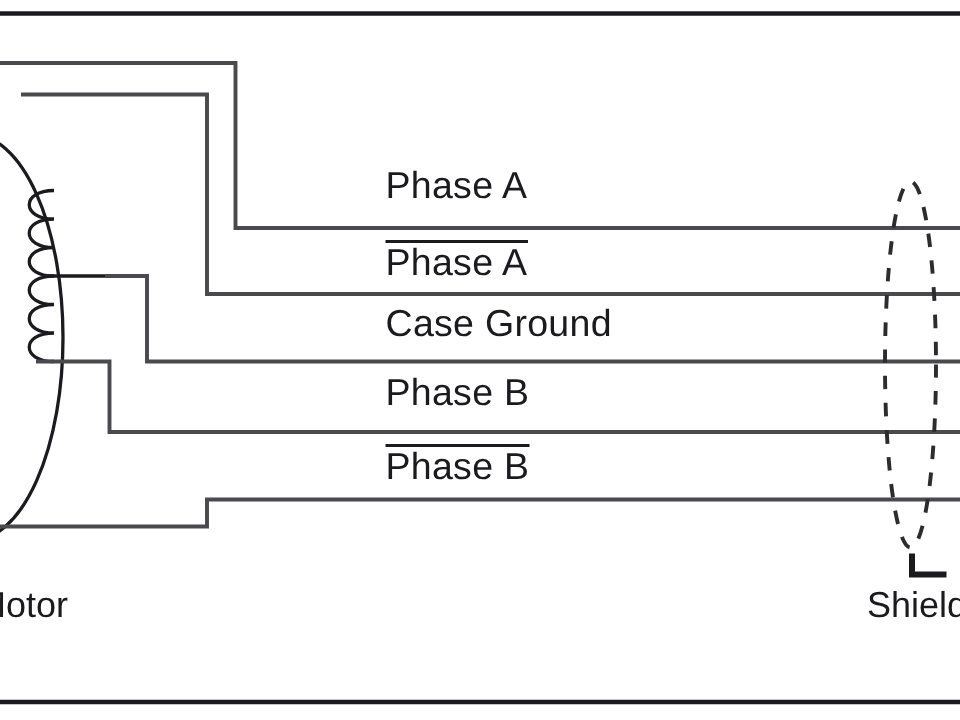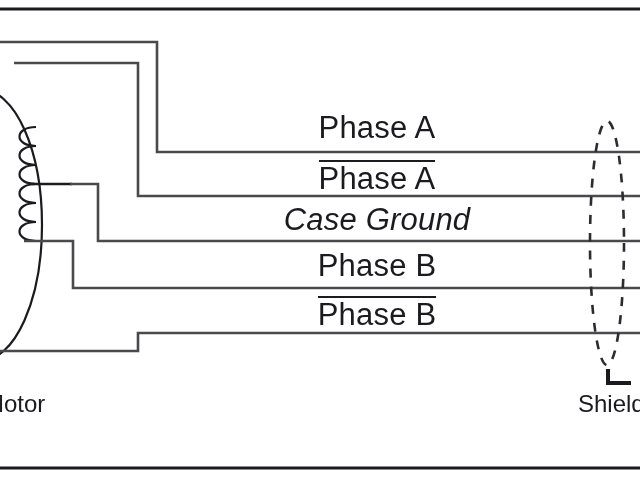--- a/index.html
+++ b/index.html
@@ -13,22 +13,22 @@
   #stage{position:absolute;left:0;top:0;width:640px;height:480px;}
   svg{position:absolute;left:0;top:0;}
   .lbl{
     position:absolute;
     color:#1b1b1f;
     font-family:"Liberation Sans", sans-serif;
     white-space:nowrap;
     line-height:1;
   }
   .wire-label{
-    font-size:31px;
-    text-align:center;
+    font-size:25px;
+    text-align:left;
     letter-spacing:0.2px;
   }
   .wire-label .bar{
     display:inline-block;
     border-top:2px solid #1b1b1f;
     padding-top:1px;
   }
   .corner-label{
     font-size:24px;
     color:#1b1b1f;
@@ -80,21 +80,21 @@
   </svg>
 
   <div class="lbl wire-label" style="left:257px;top:112px;width:240px;">
     <span>Phase A</span>
   </div>
 
   <div class="lbl wire-label" style="left:257px;top:160px;width:240px;">
     <span class="bar">Phase A</span>
   </div>
 
-  <div class="lbl wire-label" style="left:257px;top:204px;width:240px;font-style:italic;">
+  <div class="lbl wire-label" style="left:257px;top:204px;width:240px;">
     <span>Case Ground</span>
   </div>
 
   <div class="lbl wire-label" style="left:257px;top:250px;width:240px;">
     <span>Phase B</span>
   </div>
 
   <div class="lbl wire-label" style="left:257px;top:296px;width:240px;">
     <span class="bar">Phase B</span>
   </div>

